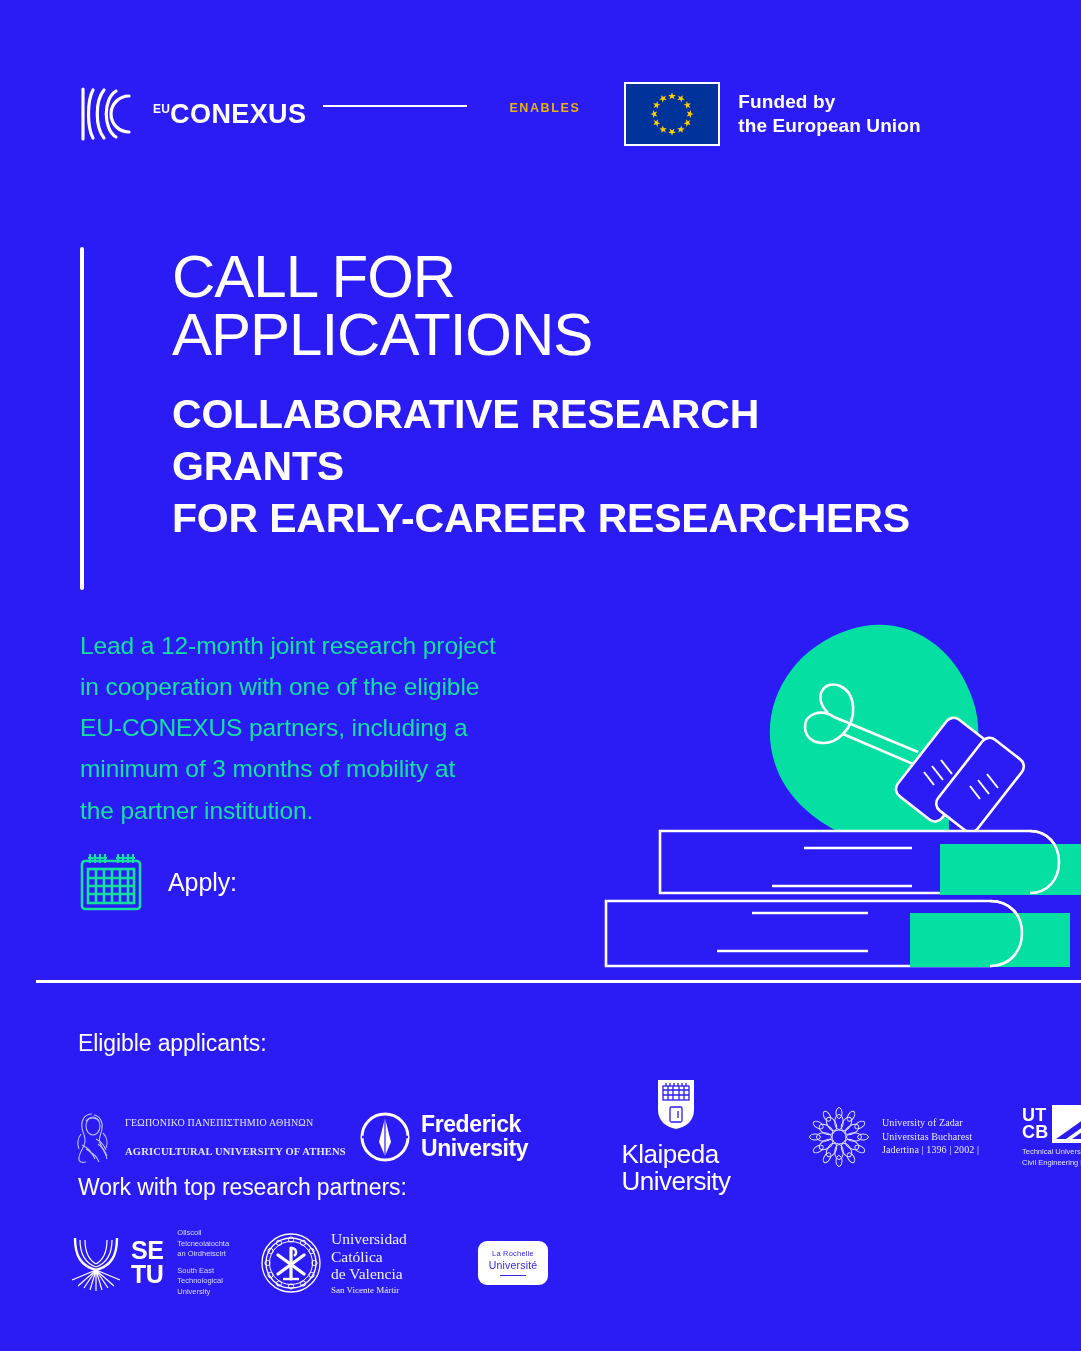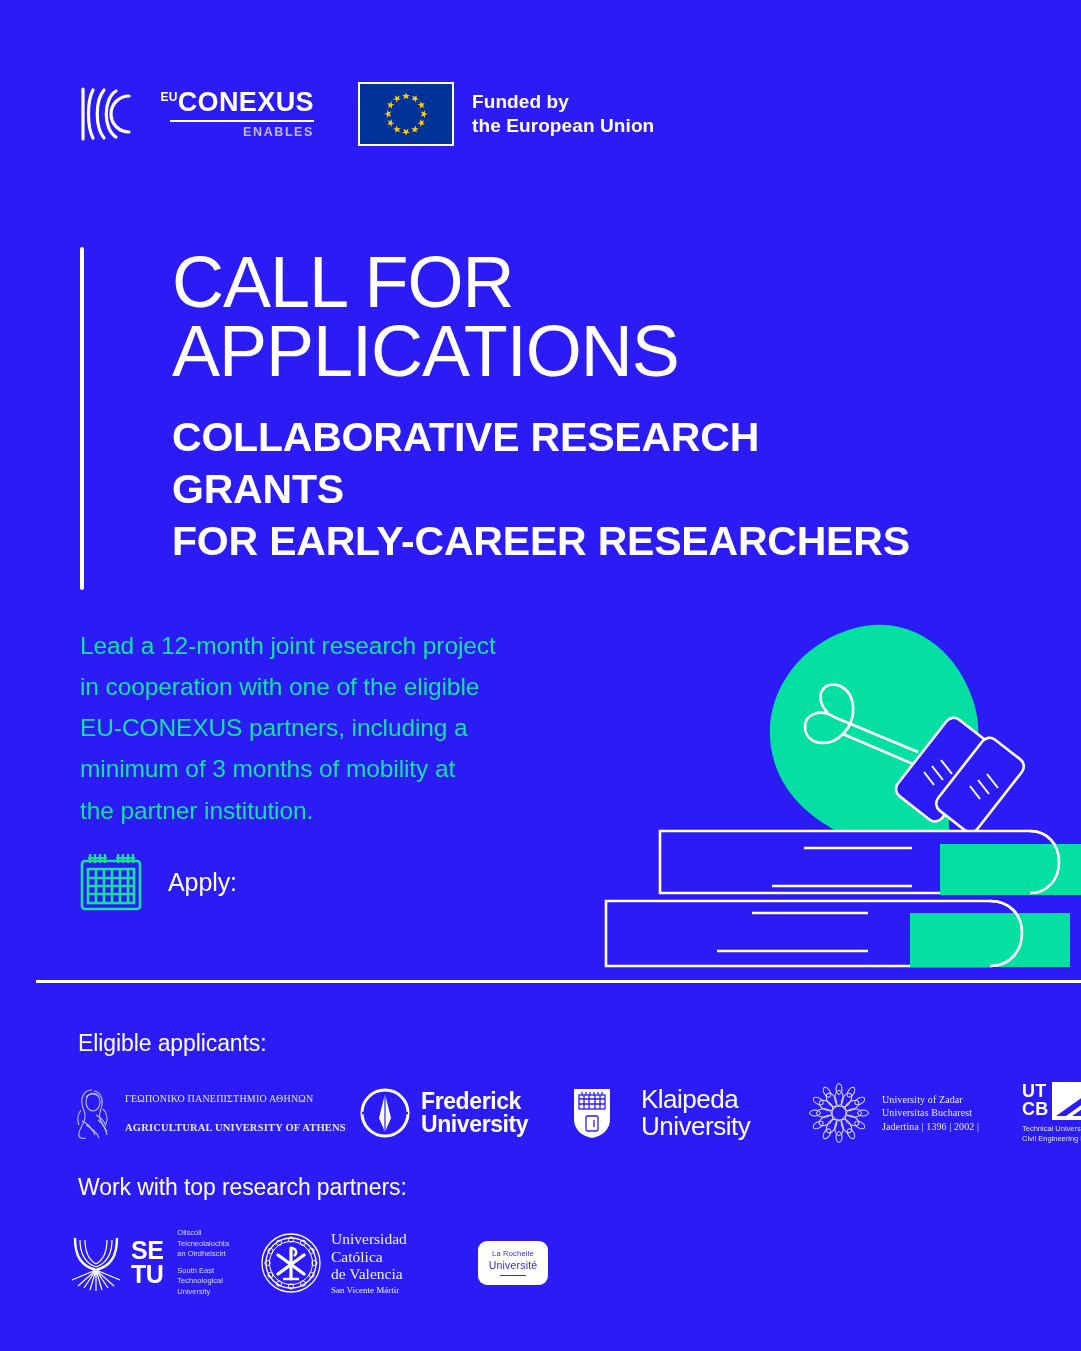--- a/index.html
+++ b/index.html
@@ -9,37 +9,37 @@
     font-family:"Liberation Sans","DejaVu Sans",sans-serif;
     overflow:hidden;position:relative;
     -webkit-font-smoothing:antialiased;
   }
   .poster{position:relative;width:1081px;height:1351px;overflow:hidden;}
 
   
   .header{position:absolute;left:75px;top:82px;display:flex;align-items:center;gap:44px;}
   .conexus-lockup{display:flex;align-items:center;gap:14px;}
   .conexus-mark{width:64px;height:62px;flex:0 0 auto;}
-  .conexus-words{display:flex;flex-direction:column;align-items:flex-end;}
+  .conexus-words{display:flex;flex-direction:row;align-items:flex-start;}
   .conexus-top{display:flex;align-items:flex-start;line-height:1;}
   .conexus-eu{font-size:12px;font-weight:700;color:#fff;letter-spacing:.2px;margin-top:2px;}
   .conexus-name{font-size:27px;font-weight:700;color:#fff;letter-spacing:.4px;line-height:1;}
   .conexus-rule{width:144px;height:2px;background:#fff;margin:4px 0 3px 17px;}
-  .conexus-sub{font-size:12.5px;font-weight:600;color:#c4b5fd;letter-spacing:1.6px;margin-left:54px;}
+  .conexus-sub{font-size:12.5px;font-weight:600;color:#eab308;letter-spacing:1.6px;margin-left:42px;}
 
   .eu-lockup{display:flex;align-items:center;gap:18px;}
   .eu-flag{width:96px;height:64px;background:#003399;border:2px solid #fff;position:relative;box-sizing:border-box;}
   .eu-flag svg{position:absolute;inset:0;}
   .eu-funded{font-size:19px;font-weight:700;color:#fff;line-height:1.28;letter-spacing:.1px;}
 
   
   .accent-bar{position:absolute;left:80px;top:247px;width:4px;height:343px;background:#fff;border-radius:2px;}
   .title-block{position:absolute;left:172px;top:248px;width:760px;}
   .title-main{
-    font-size:72px;font-weight:400;color:#fff;line-height:.96;
+    font-size:60px;font-weight:400;color:#fff;line-height:.96;
     letter-spacing:-1px;margin:0;
   }
   .title-main .l2{display:block;}
   .title-sub{
     font-size:41px;font-weight:700;color:#fff;line-height:1.26;
     letter-spacing:-.2px;margin:26px 0 0 0;
   }
   .title-sub .l2{display:block;}
 
   
@@ -80,21 +80,21 @@
   .aua-gr{font-size:10px;letter-spacing:.2px;white-space:nowrap;display:block;}
   .aua-en{font-size:10.5px;font-weight:700;letter-spacing:.2px;white-space:nowrap;display:block;margin-top:18px;}
 
   
   .fred{gap:11px;width:192px;margin-left:38px;}
   .fred-mark{width:50px;height:50px;}
   .fred-txt{color:#fff;font-weight:700;font-size:23px;line-height:1.02;letter-spacing:-.4px;}
   .fred-txt span{display:block;}
 
   
-  .klai{gap:29px;width:208px;margin-left:20px;}
+  .klai{gap:11px;width:208px;margin-left:20px;flex-direction:column;}
   .klai-shield{width:40px;height:52px;}
   .klai-txt{color:#fff;font-weight:400;font-size:26px;line-height:1.04;letter-spacing:-.5px;}
   .klai-txt span{display:block;}
 
   
   .zadar{gap:8px;width:200px;margin-left:24px;}
   .zadar-mark{width:70px;height:70px;}
   .zadar-txt{color:#E9EAFF;font-family:"Liberation Serif","DejaVu Serif",serif;font-size:10px;line-height:1.36;letter-spacing:.1px;}
   .zadar-txt span{display:block;white-space:nowrap;}
 

